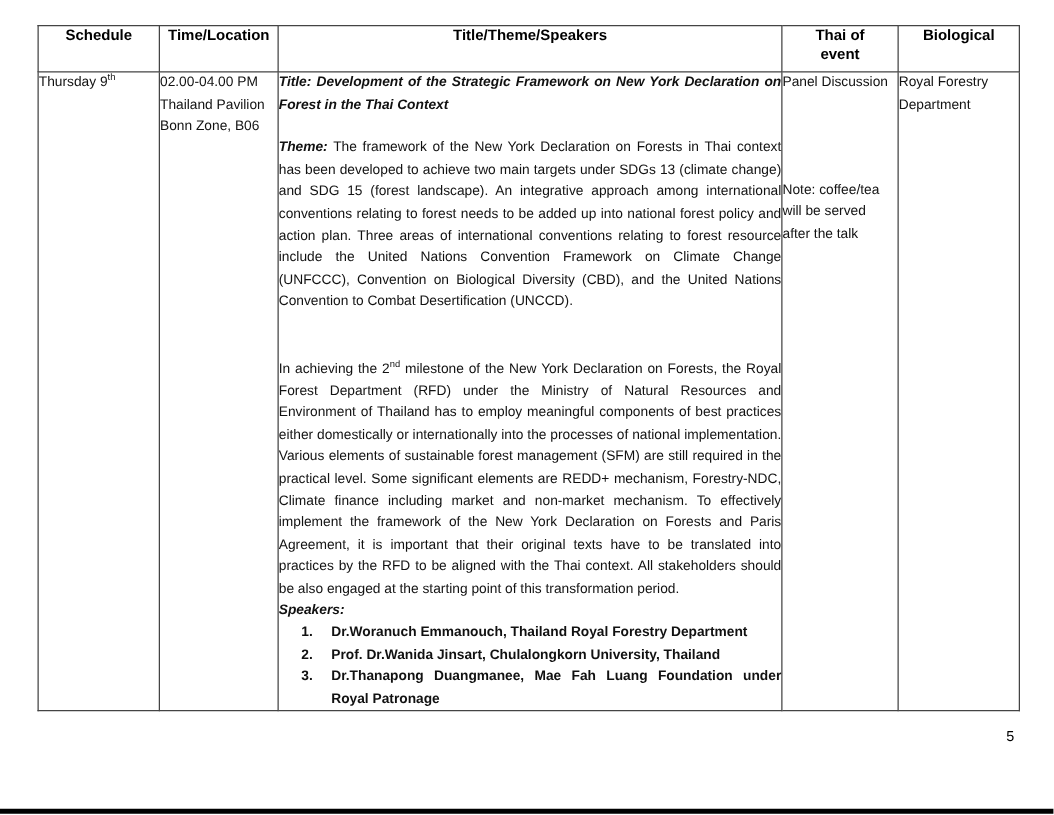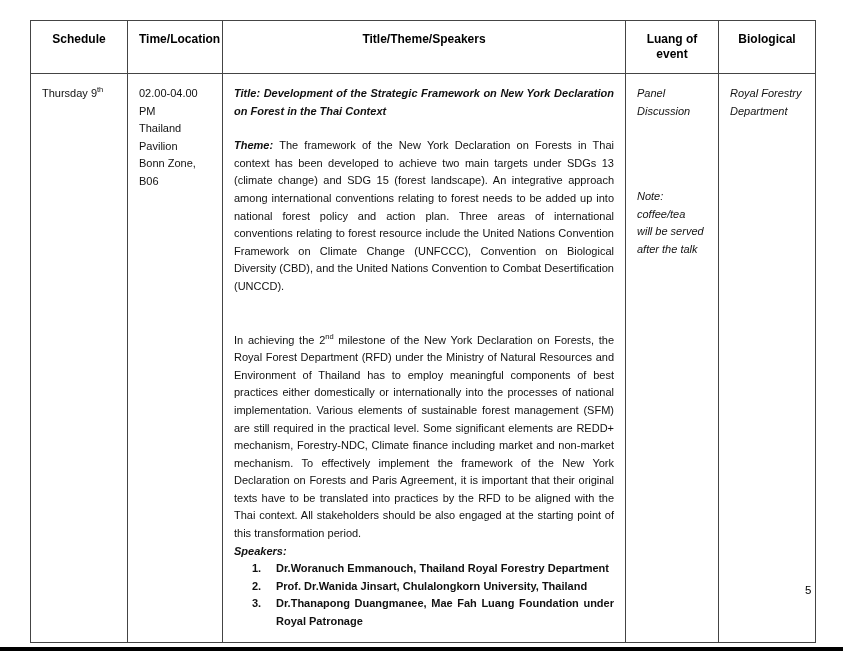--- a/index.html
+++ b/index.html
@@ -17,37 +17,37 @@
     left: 30px;
     top: 20px;
     width: 785px;
     border-collapse: collapse;
     table-layout: fixed;
   }
   table.schedule-table th,
   table.schedule-table td {
     border: 1.5px solid #444444;
     vertical-align: top;
-    padding: 11px;
+    padding: 0;
   }
   th {
     height: 37px;
     font-size: 12px;
     font-weight: bold;
     text-align: center;
     padding-top: 4px;
     box-sizing: border-box;
     color: #000000;
   }
   th .hdr-inner { display: block; margin: 0 auto; }
   th .narrow { width: 60px; line-height: 15px; }
   td { font-size: 11px; line-height: 17.6px; }
   td.cell-schedule, td.cell-time { text-align: left; padding-top: 4px; }
   td.cell-content { padding: 4px 6px 4px 7px; height: 510px; }
-  td.cell-type, td.cell-organizer { padding: 4px 4px 4px 5px; text-align: left; font-style: italic; }
+  td.cell-type, td.cell-organizer { padding: 4px 4px 4px 5px; text-align: left; }
   sup { font-size: 7.5px; vertical-align: super; line-height: 0; }
   .bi { font-weight: bold; font-style: italic; }
   p { margin: 0; }
   .just { text-align: justify; }
   .title-para { font-weight: bold; font-style: italic; }
   .theme-para { margin-top: 17px; }
   .para2 { margin-top: 36px; }
   .speaker-row { display: flex; margin-left: 18px; font-weight: bold; }
   .speaker-num { width: 24px; flex: none; }
   .speaker-text { flex: 1; text-align: justify; }
@@ -86,21 +86,21 @@
         <th>
           <span class="hdr-inner">Schedule</span>
         </th>
         <th>
           <span class="hdr-inner">Time/Location</span>
         </th>
         <th>
           <span class="hdr-inner">Title/Theme/Speakers</span>
         </th>
         <th>
-          <span class="hdr-inner narrow">Luang of event</span>
+          <span class="hdr-inner narrow">Thai of event</span>
         </th>
         <th>
           <span class="hdr-inner">Biological</span>
         </th>
       </tr>
     </thead>
     <tbody>
       <tr>
         <td class="cell-schedule">
           <span>Thursday 9</span><sup>th</sup>

